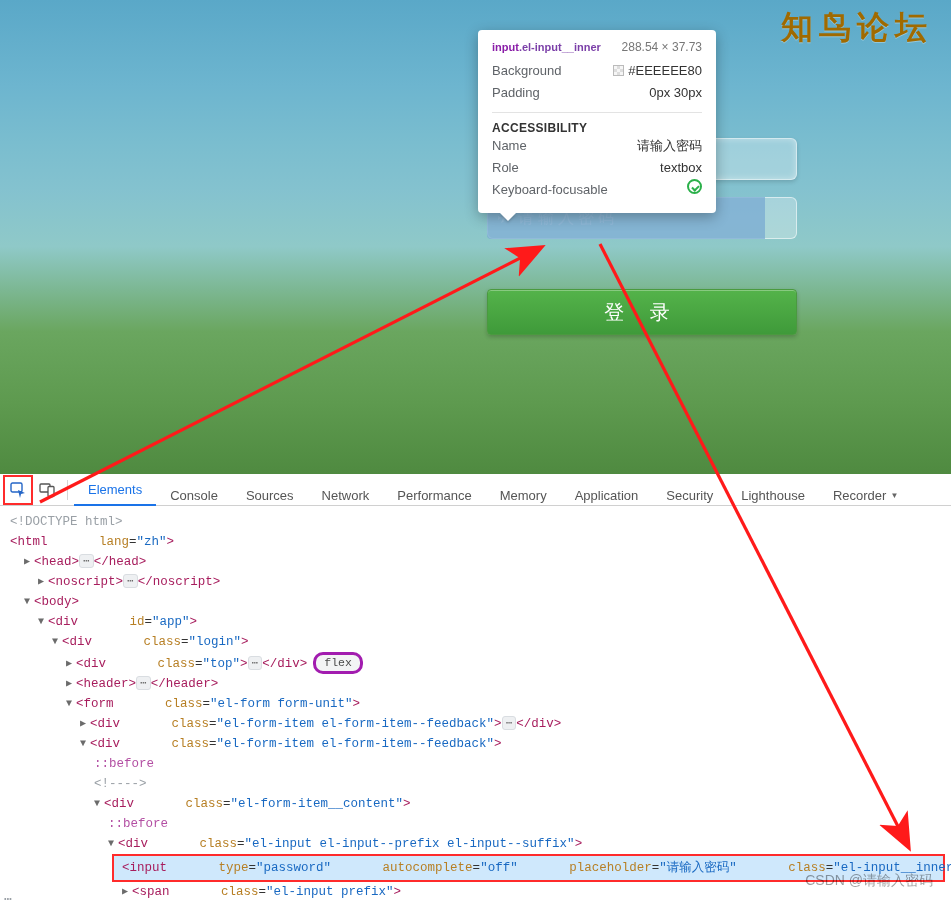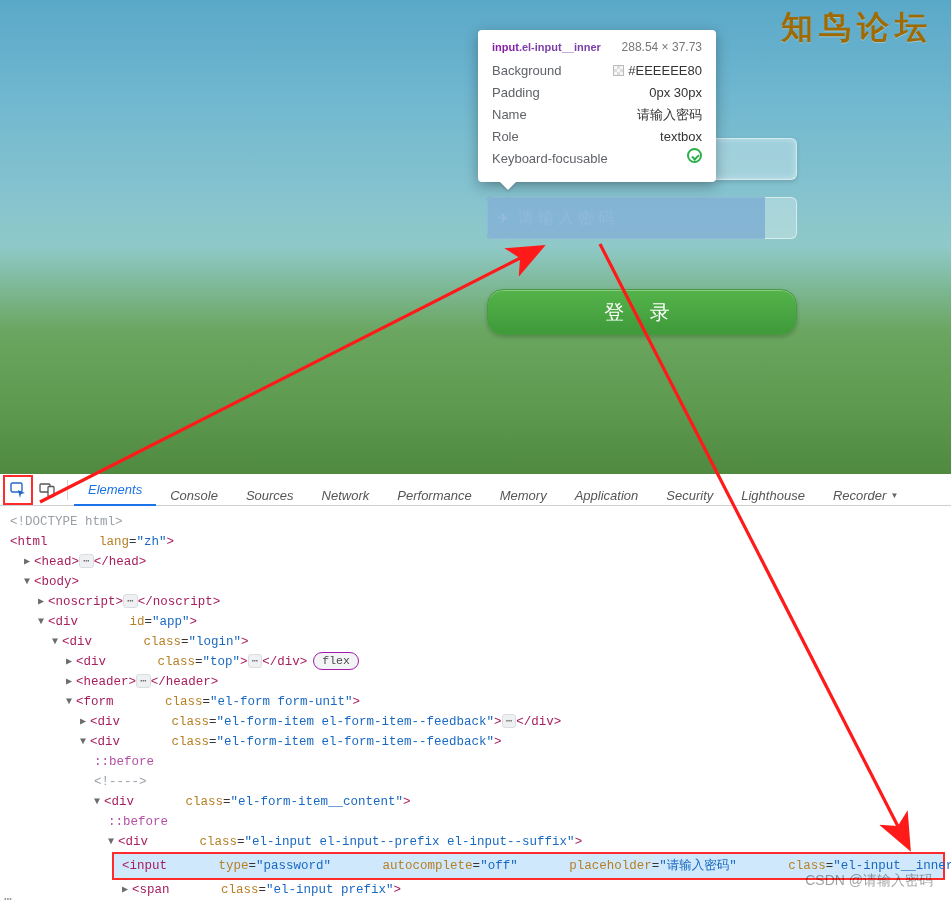--- a/index.html
+++ b/index.html
@@ -66,21 +66,21 @@
   .pwd-field .ph {
     font-size: 16px; letter-spacing: 4px;
     color: #d8e8ee;
   }
   
   .login-btn {
     position: absolute;
     left: 487px; top: 289px;
     width: 310px; height: 46px;
     border: 1px solid #4a9a3f;
-    border-radius: 16px;
+    border-radius: 4px;
     background: linear-gradient(to bottom,#54b34a,#3f9a3a);
     color: #fff; font-size: 20px; letter-spacing: 10px;
     display: flex; align-items: center; justify-content: center;
     box-shadow: inset 0 1px 0 rgba(255,255,255,.3), 0 2px 4px rgba(0,0,0,.2);
     cursor: pointer;
   }
   
   .tip {
     position: absolute;
     left: 478px; top: 30px;
@@ -135,21 +135,20 @@
     height: 438px;
     background: #fff;
     font-size: 13px;
   }
   .dt-tabs {
     display:flex; align-items:center;
     height:32px;
     border-bottom:1px solid #d0d0d0;
     color:#4a4a4a;
     position:relative;
-    font-style:italic;
   }
   .dt-tool {
     width:28px; height:30px;
     display:flex; align-items:center; justify-content:center;
     color:#555;
   }
   .inspect-sel {
     width:30px; height:30px;
     border:2px solid #ff2b2b;
     margin-left:3px;
@@ -189,21 +188,21 @@
   .gray{ color:#9aa0a6; }
   .pseudo{ color:#b34fa3; }
   .arrow{display:inline-block;width:10px;color:#6b6b6b;font-size:10px;vertical-align:1px}
   .arrow.r::before{content:"\25B6"}
   .arrow.d::before{content:"\25BC"}
   .ell{
     display:inline-block;background:#eef0f2;border:1px solid #d9dde1;border-radius:3px;
     padding:0 3px;line-height:12px;color:#6a6a6a;font-size:11px;vertical-align:1px;
   }
   .chip{
-    display:inline-block;border:1px solid #a21caf;border-radius:10px;
+    display:inline-block;border:3px solid #a21caf;border-radius:10px;
     padding:0 8px;line-height:16px;color:#4a4a4a;background:#f3f4f5;font-size:11.5px;
     margin-left:6px; vertical-align:1px;
   }
   
   .hl-frame{
     position:absolute;
     left:102px; right:6px;
     height:28px;
     border:2px solid #ff2b2b;
     pointer-events:none;
@@ -255,20 +254,21 @@
       <span class="tip-dim">288.54 × 37.73</span>
     </div>
     <div class="tip-row">
         <span>Background</span>
       <span class="v"><span class="swatch"></span><span>#EEEEEE80</span></span>
       </div>
     <div class="tip-row">
         <span>Padding</span>
         <span class="v">0px 30px</span>
       </div>
+    <div class="tip-sec">ACCESSIBILITY</div>
     <div class="tip-row">
         <span>Name</span>
         <span class="v">请输入密码</span>
       </div>
     <div class="tip-row">
         <span>Role</span>
         <span class="v">textbox</span>
       </div>
     <div class="tip-row">
         <span>Keyboard-focusable</span>
@@ -301,22 +301,22 @@
     <div class="dt-tab">Application</div>
     <div class="dt-tab">Security</div>
     <div class="dt-tab">Lighthouse</div>
     <div class="dt-tab rec">Recorder</div>
   </div>
 
   <div class="dom">
     <div class="ln ind0 gray">&lt;!DOCTYPE html&gt;</div>
     <div class="ln ind0"><span class="tw">&lt;html</span> <span class="attr">lang</span>=<span class="val">"zh"</span><span class="tw">&gt;</span></div>
     <div class="ln ind1"><span class="arrow r"></span><span class="tw">&lt;head&gt;</span><span class="ell">⋯</span><span class="tw">&lt;/head&gt;</span></div>
+    <div class="ln ind2"><span class="arrow r"></span><span class="tw">&lt;noscript&gt;</span><span class="ell">⋯</span><span class="tw">&lt;/noscript&gt;</span></div>
     <div class="ln ind1"><span class="arrow d"></span><span class="tw">&lt;body&gt;</span></div>
-    <div class="ln ind2"><span class="arrow r"></span><span class="tw">&lt;noscript&gt;</span><span class="ell">⋯</span><span class="tw">&lt;/noscript&gt;</span></div>
     <div class="ln ind2"><span class="arrow d"></span><span class="tw">&lt;div</span> <span class="attr">id</span>=<span class="val">"app"</span><span class="tw">&gt;</span></div>
     <div class="ln ind3"><span class="arrow d"></span><span class="tw">&lt;div</span> <span class="attr">class</span>=<span class="val">"login"</span><span class="tw">&gt;</span></div>
     <div class="ln ind4"><span class="arrow r"></span><span class="tw">&lt;div</span> <span class="attr">class</span>=<span class="val">"top"</span><span class="tw">&gt;</span><span class="ell">⋯</span><span class="tw">&lt;/div&gt;</span><span class="chip">flex</span></div>
     <div class="ln ind4"><span class="arrow r"></span><span class="tw">&lt;header&gt;</span><span class="ell">⋯</span><span class="tw">&lt;/header&gt;</span></div>
     <div class="ln ind4"><span class="arrow d"></span><span class="tw">&lt;form</span> <span class="attr">class</span>=<span class="val">"el-form form-unit"</span><span class="tw">&gt;</span></div>
     <div class="ln ind5"><span class="arrow r"></span><span class="tw">&lt;div</span> <span class="attr">class</span>=<span class="val">"el-form-item el-form-item--feedback"</span><span class="tw">&gt;</span><span class="ell">⋯</span><span class="tw">&lt;/div&gt;</span></div>
     <div class="ln ind5"><span class="arrow d"></span><span class="tw">&lt;div</span> <span class="attr">class</span>=<span class="val">"el-form-item el-form-item--feedback"</span><span class="tw">&gt;</span></div>
     <div class="ln ind6 pseudo">::before</div>
     <div class="ln ind6 gray">&lt;!----&gt;</div>
     <div class="ln ind6"><span class="arrow d"></span><span class="tw">&lt;div</span> <span class="attr">class</span>=<span class="val">"el-form-item__content"</span><span class="tw">&gt;</span></div>

